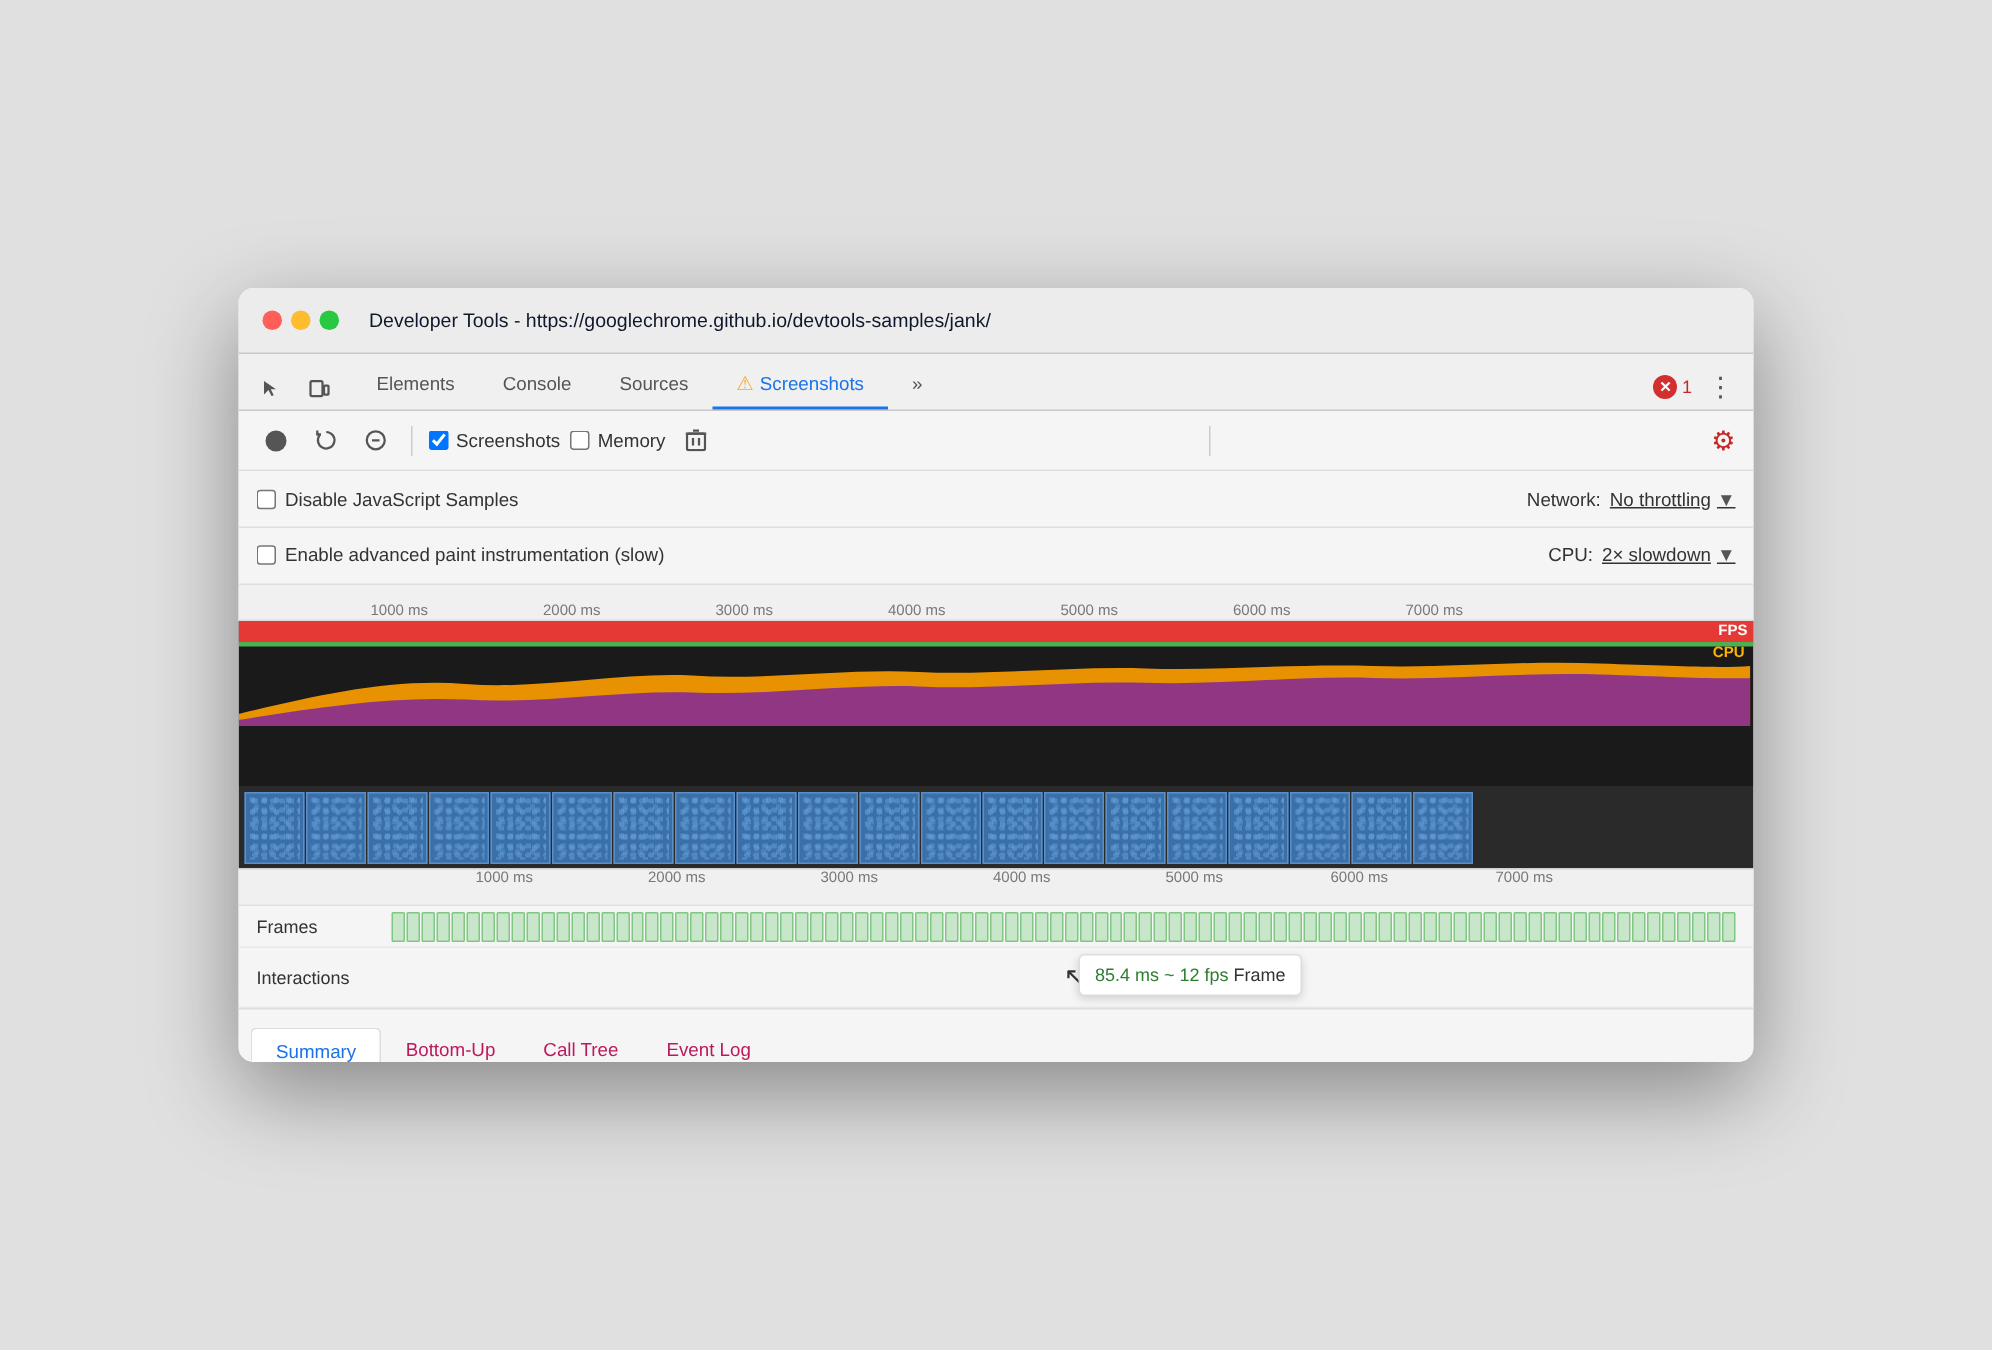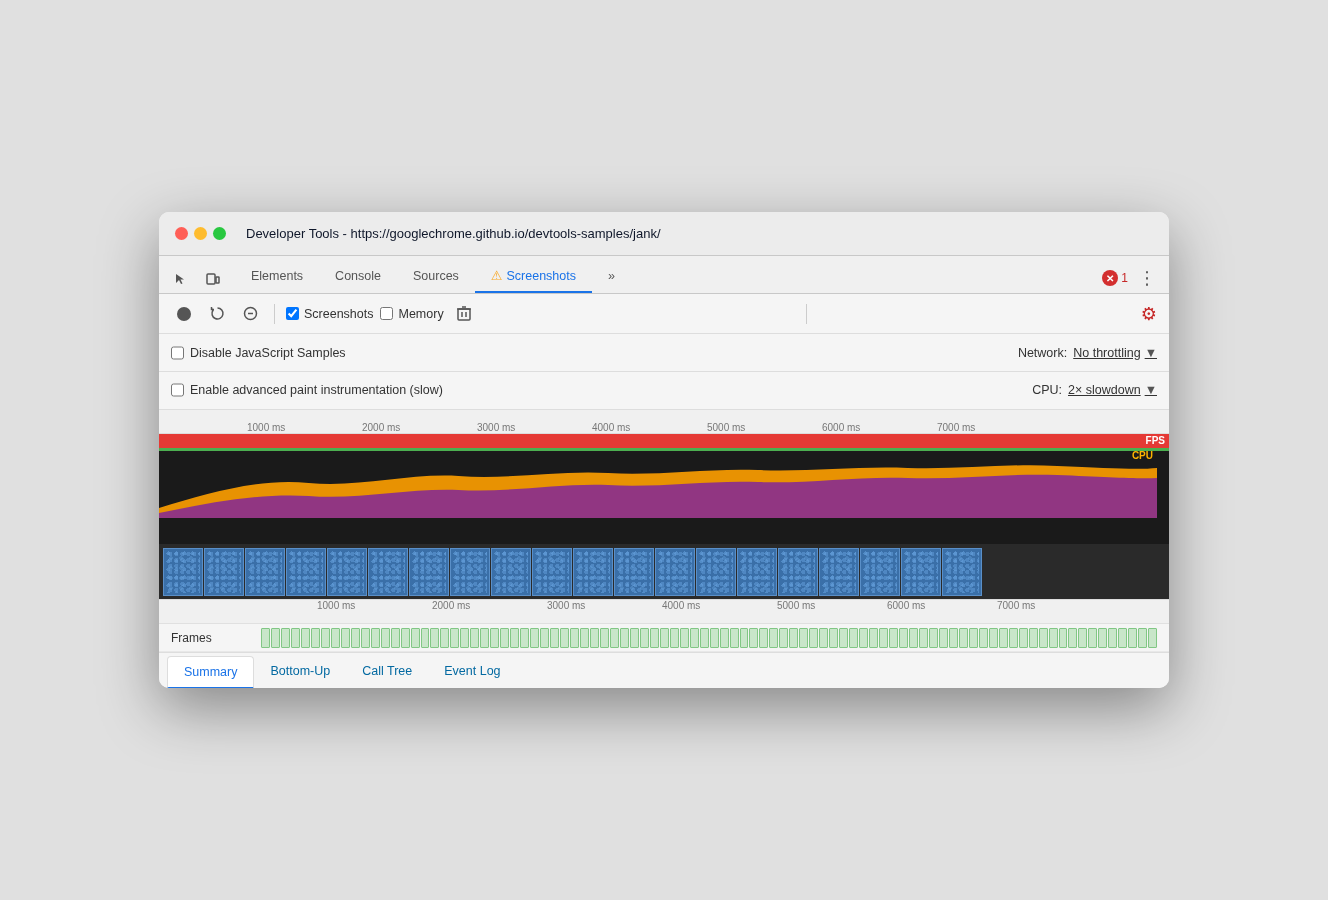--- a/index.html
+++ b/index.html
@@ -239,22 +239,22 @@
       top: 0;
       font-size: 10px;
       color: white;
       font-weight: bold;
       line-height: 14px;
     }
     .cpu-area {
       position: absolute;
       top: 14px;
       left: 0;
-      right: 12px;
-      height: 70px;
+      right: 2px;
+      height: 56px;
       overflow: hidden;
     }
     .cpu-label {
       position: absolute;
       right: 4px;
       top: 2px;
       font-size: 10px;
       color: #ffb300;
       font-weight: bold;
     }
@@ -386,28 +386,28 @@
       top: 8px;
       font-size: 18px;
       color: #333;
       z-index: 9;
     }
     
     .bottom-tabs-bar {
       background: #f5f5f5;
       border-top: 1px solid #ddd;
       display: flex;
-      align-items: flex-end;
-      padding: 0 8px;
+      align-items: flex-start;
+      padding: 12px 8px;
       height: 36px;
     }
     .bottom-tab {
       padding: 8px 16px;
       font-size: 12.5px;
-      color: #0369a1;
+      color: #be185d;
       cursor: pointer;
       border-bottom: 2px solid transparent;
     }
     .bottom-tab.active {
       color: #1a73e8;
       border-bottom: 2px solid #1a73e8;
       background: white;
       border-top: 1px solid #ddd;
       border-left: 1px solid #ddd;
       border-right: 1px solid #ddd;
@@ -722,20 +722,32 @@
           <div class="frame-block"></div>
           <div class="frame-block"></div>
           <div class="frame-block"></div>
           <div class="frame-block"></div>
         </div>
       <div style="width:10px;position:relative;">
         <div class="scrollbar-v"></div>
       </div>
     </div>
 
+    <div class="interactions-row" style="position:relative;">
+      <div class="row-label">Interactions</div>
+      <div style="flex:1;position:relative;height:100%;">
+
+        <div class="cursor-arrow">↖</div>
+
+        <div class="tooltip-bubble">
+          <span class="tooltip-fps">85.4 ms ~ 12 fps</span>
+          <span class="tooltip-frame">Frame</span>
+        </div>
+      </div>
+    </div>
   </div>
 
   <div class="bottom-tabs-bar">
     <div class="bottom-tab active">Summary</div>
     <div class="bottom-tab">Bottom-Up</div>
     <div class="bottom-tab">Call Tree</div>
     <div class="bottom-tab">Event Log</div>
   </div>
 </div>
 

